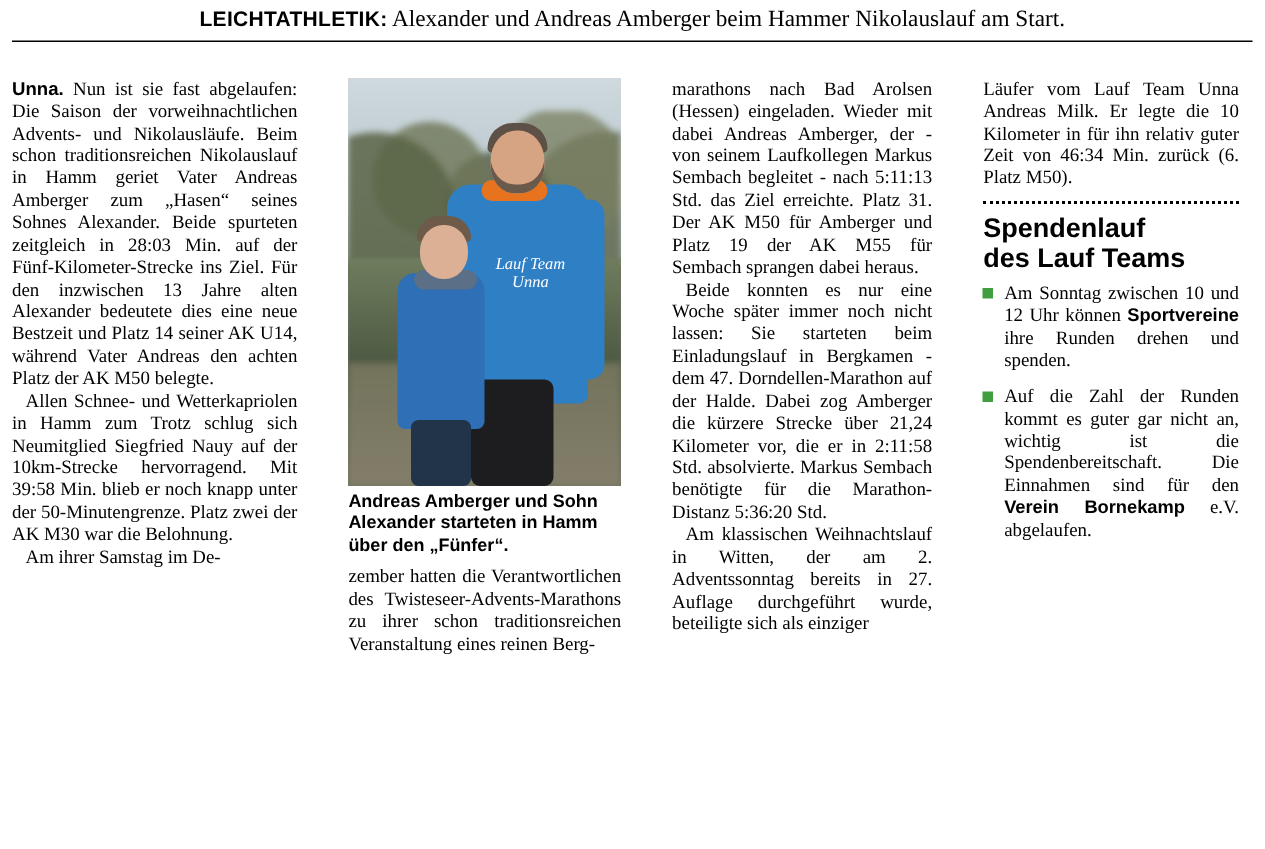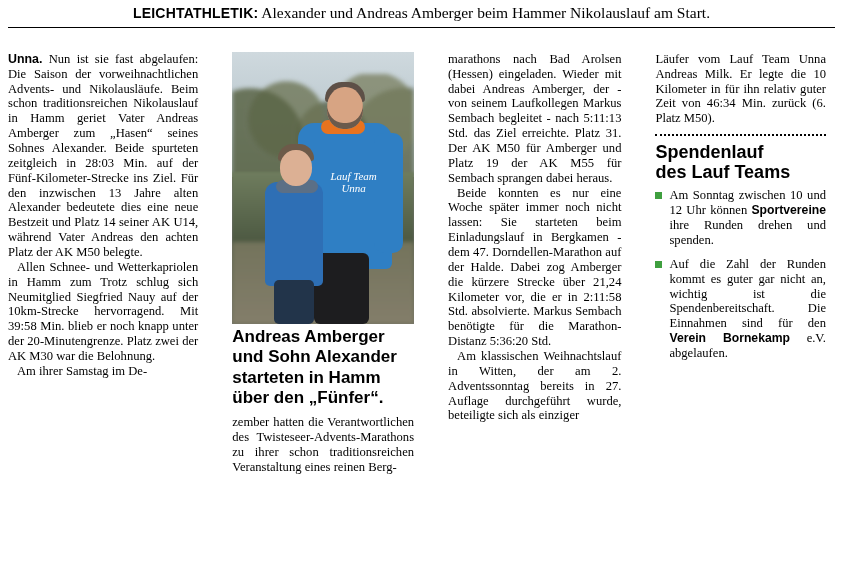--- a/index.html
+++ b/index.html
@@ -163,21 +163,21 @@
     position: absolute; left: 24%; top: 47%; width: 42px; height: 13px;
     background: #5b6f86; border-radius: 8px;
   }
   .boy-legs {
     position: absolute; left: 23%; bottom: 0; width: 22%; height: 16%;
     background: #22344a; border-radius: 5px;
   }
   .caption {
     font-family: "Liberation Sans", sans-serif;
     font-weight: bold;
-    font-size: 17px;
+    font-size: 12px;
     line-height: 1.2;
     margin: 3px 0 7px 0;
   }
 
   
   .dotted {
     border-top: 2px dotted #000;
     margin: 8px 0 6px 0;
   }
   .box-title {
@@ -212,21 +212,21 @@
   <div class="subhead">
     <span class="kicker">LEICHTATHLETIK:</span><span> Alexander und Andreas Amberger beim Hammer Nikolauslauf am Start.</span>
   </div>
 
   <div class="rule"></div>
 
   <div class="columns">
 
     <div class="col c1">
       <p class="body first"><span class="lead-in">Unna.</span><span> Nun ist sie fast abgelaufen: Die Saison der vorweihnachtlichen Advents- und Nikolausläufe. Beim schon traditionsreichen Nikolauslauf in Hamm geriet Vater Andreas Amberger zum „Hasen“ seines Sohnes Alexander. Beide spurteten zeitgleich in 28:03 Min. auf der Fünf-Kilometer-Strecke ins Ziel. Für den inzwischen 13 Jahre alten Alexander bedeutete dies eine neue Bestzeit und Platz 14 seiner AK U14, während Vater Andreas den achten Platz der AK M50 belegte.</span></p>
-      <p class="body">Allen Schnee- und Wetterkapriolen in Hamm zum Trotz schlug sich Neumitglied Siegfried Nauy auf der 10km-Strecke hervorragend. Mit 39:58 Min. blieb er noch knapp unter der 20-Minutengrenze. Platz zwei der AK M30 war die Belohnung.</p>
+      <p class="body">Allen Schnee- und Wetterkapriolen in Hamm zum Trotz schlug sich Neumitglied Siegfried Nauy auf der 10km-Strecke hervorragend. Mit 39:58 Min. blieb er noch knapp unter der 50-Minutengrenze. Platz zwei der AK M30 war die Belohnung.</p>
       <p class="body">Am ihrer Samstag im De-</p>
     </div>
 
     <div class="col c2">
       <div class="photo-wrap">
         <div class="photo">
           <div class="sky"></div>
           <div class="trees"></div>
           <div class="ground"></div>
           <div class="path"></div>

